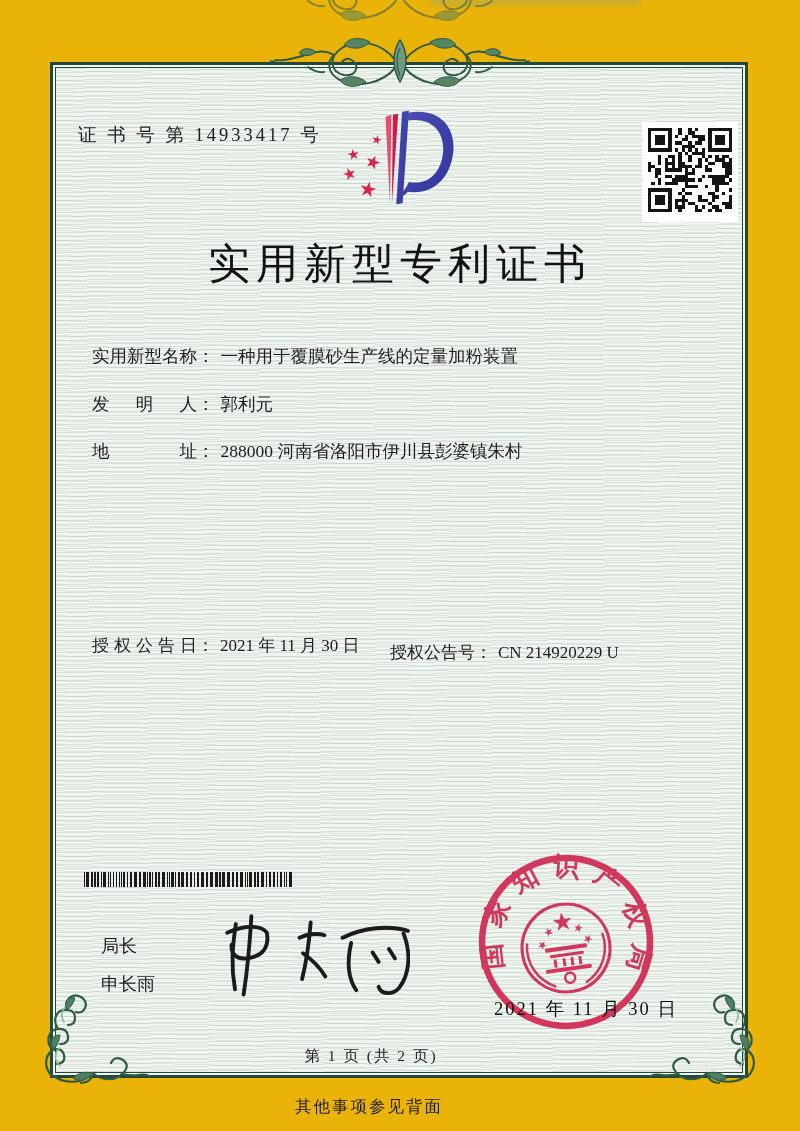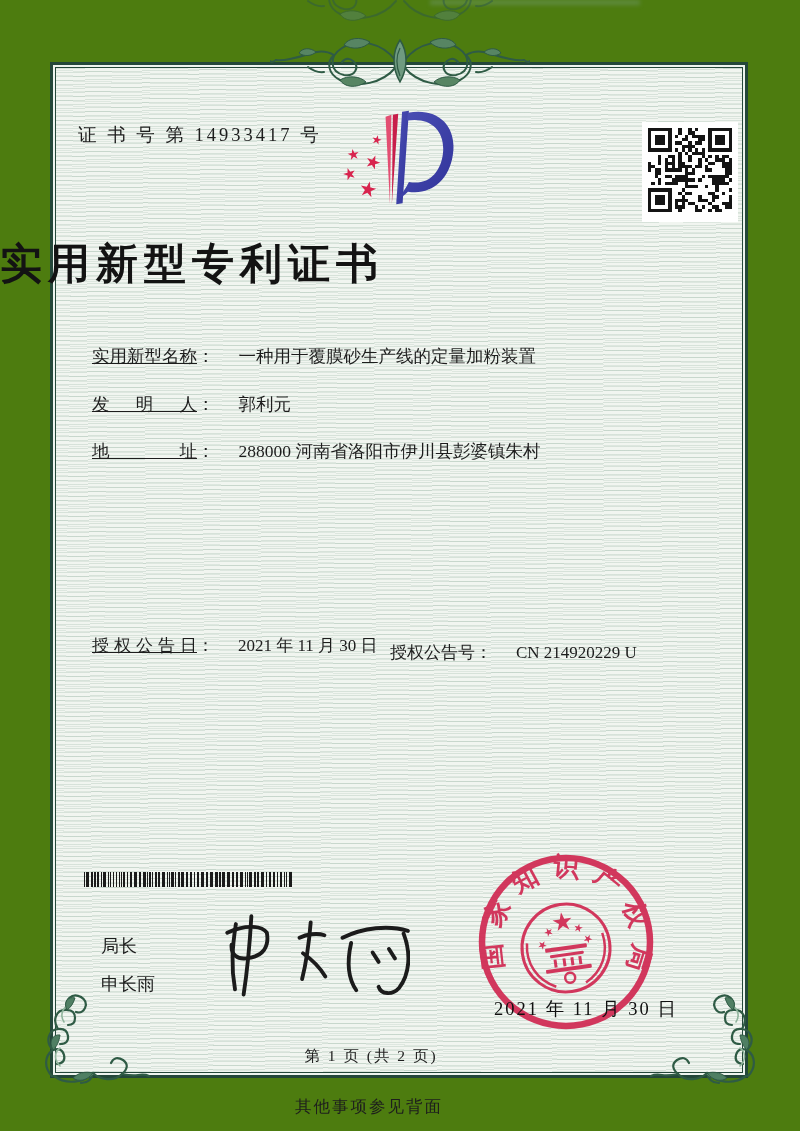--- a/index.html
+++ b/index.html
@@ -1,18 +1,18 @@
 <!DOCTYPE html>
 <html><head>
 <meta charset="utf-8">
 <style>
   html,body{margin:0;padding:0;}
   .page{
     position:relative; width:800px; height:1131px; overflow:hidden;
-    background:#4d7c0f; color:#1d1d1d;
+    background:#eab308; color:#1d1d1d;
     font-family:"Liberation Serif","DejaVu Serif",serif;
   }
   
   .frame{
     position:absolute; left:50px; top:62px; width:698px; height:1016px;
     border:3px solid #24473a; box-sizing:border-box; background:#eef4ef;
   }
   .frame-inner{
     position:absolute; inset:2px; border:1px solid #24473a;
     background-color:#f1f5f0;
@@ -21,26 +21,26 @@
       repeating-linear-gradient(181.5deg, rgba(120,158,136,.16) 0 1px, transparent 1px 5px);
   }
   .ornament{position:absolute; z-index:3;}
   .top-smudge{position:absolute; left:430px; top:0; width:210px; height:5px;
     background:rgba(120,160,135,.4); filter:blur(2px); z-index:2;}
   
   .content{position:absolute; inset:0; z-index:5;}
   .cert-no{position:absolute; left:78px; top:122px; font-size:18.5px; letter-spacing:3px;}
   .logo{position:absolute; left:336px; top:104px;}
   .qr-wrap{position:absolute; left:642px; top:122px; background:#fff; padding:6px;}
-  .doc-title{position:absolute; left:0; top:236px; width:800px; text-align:left;
-    font-size:42px; font-weight:700; letter-spacing:6px; color:#131313;}
+  .doc-title{position:absolute; left:0; top:236px; width:800px; text-align:center;
+    font-size:42px; font-weight:400; letter-spacing:6px; color:#131313;}
   .fields{position:absolute; left:92px; top:348px; font-size:17.5px;}
   .frow{height:17.5px; line-height:17.5px; margin-bottom:30px; white-space:nowrap;}
-  .flabel{display:inline-block; width:105px; text-align:justify; text-align-last:justify; vertical-align:top;text-decoration:underline;}
-  .fval{margin-left:24px;}
+  .flabel{display:inline-block; width:105px; text-align:justify; text-align-last:justify; vertical-align:top;}
+  .fval{margin-left:6px;}
   .grant-row{position:absolute; left:92px; top:634px; font-size:17px; white-space:nowrap;}
   .grant-col2{position:absolute; left:298px; top:7px; white-space:nowrap;}
   .paras{position:absolute; left:92px; top:674px; width:612px;
     font-size:16.5px; line-height:30.5px; text-align:justify;}
   .paras p{margin:0; text-indent:2em;}
   .barcode{position:absolute; left:84px; top:872px; width:210px; height:15px;}
   .director{position:absolute; left:101px; top:934px; font-size:18px;}
   .director div{margin-bottom:14px;}
   .signature{position:absolute; left:220px; top:912px; mix-blend-mode:multiply;}
   .seal{position:absolute; left:476px; top:852px; mix-blend-mode:multiply; opacity:.93;}

